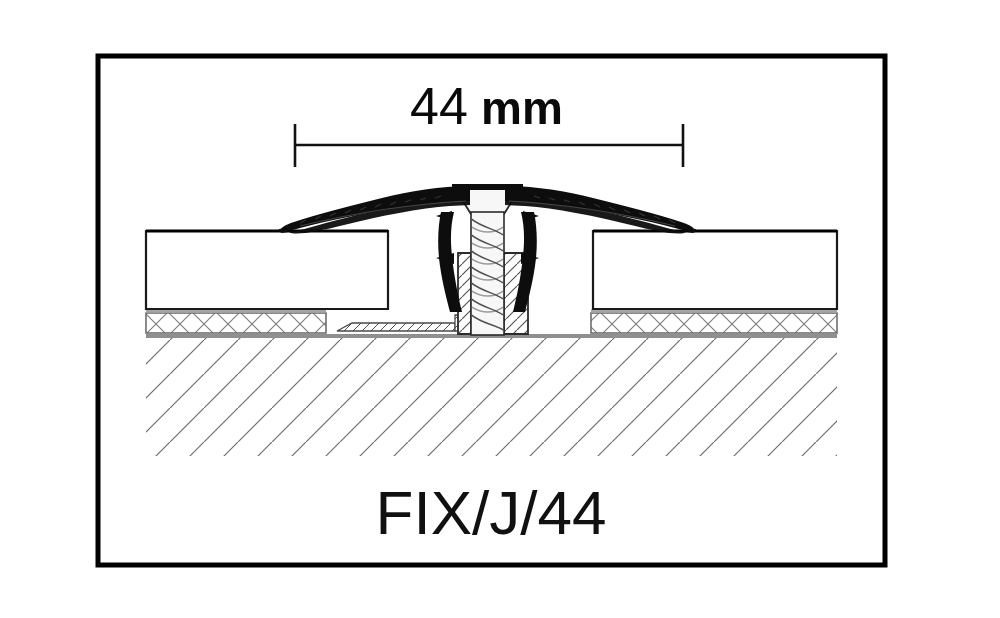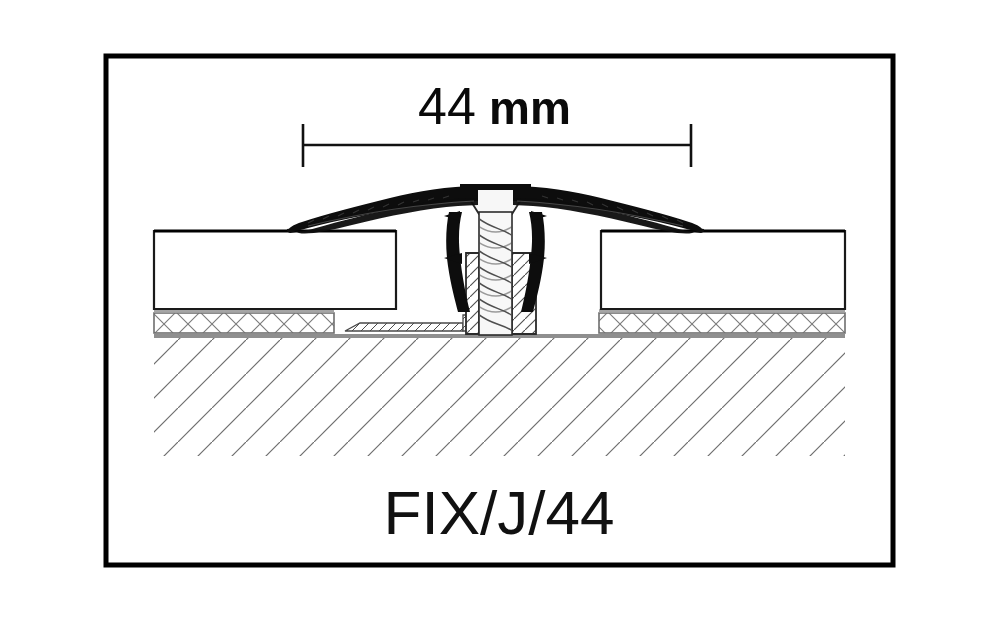--- a/index.html
+++ b/index.html
@@ -11,21 +11,20 @@
     width: 1000px;
     height: 618px;
     font-family: "Liberation Sans", sans-serif;
     overflow: hidden;
   }
   #stage {
     position: relative;
     width: 812px;
     height: 618px;
     background: #ffffff;
-    margin-left: 8px;
   }
   #drawing {
     position: absolute;
     left: 0;
     top: 0;
   }
   .txt-dim {
     font-family: "Liberation Sans", sans-serif;
     font-size: 52px;
     fill: #0a0a0a;

